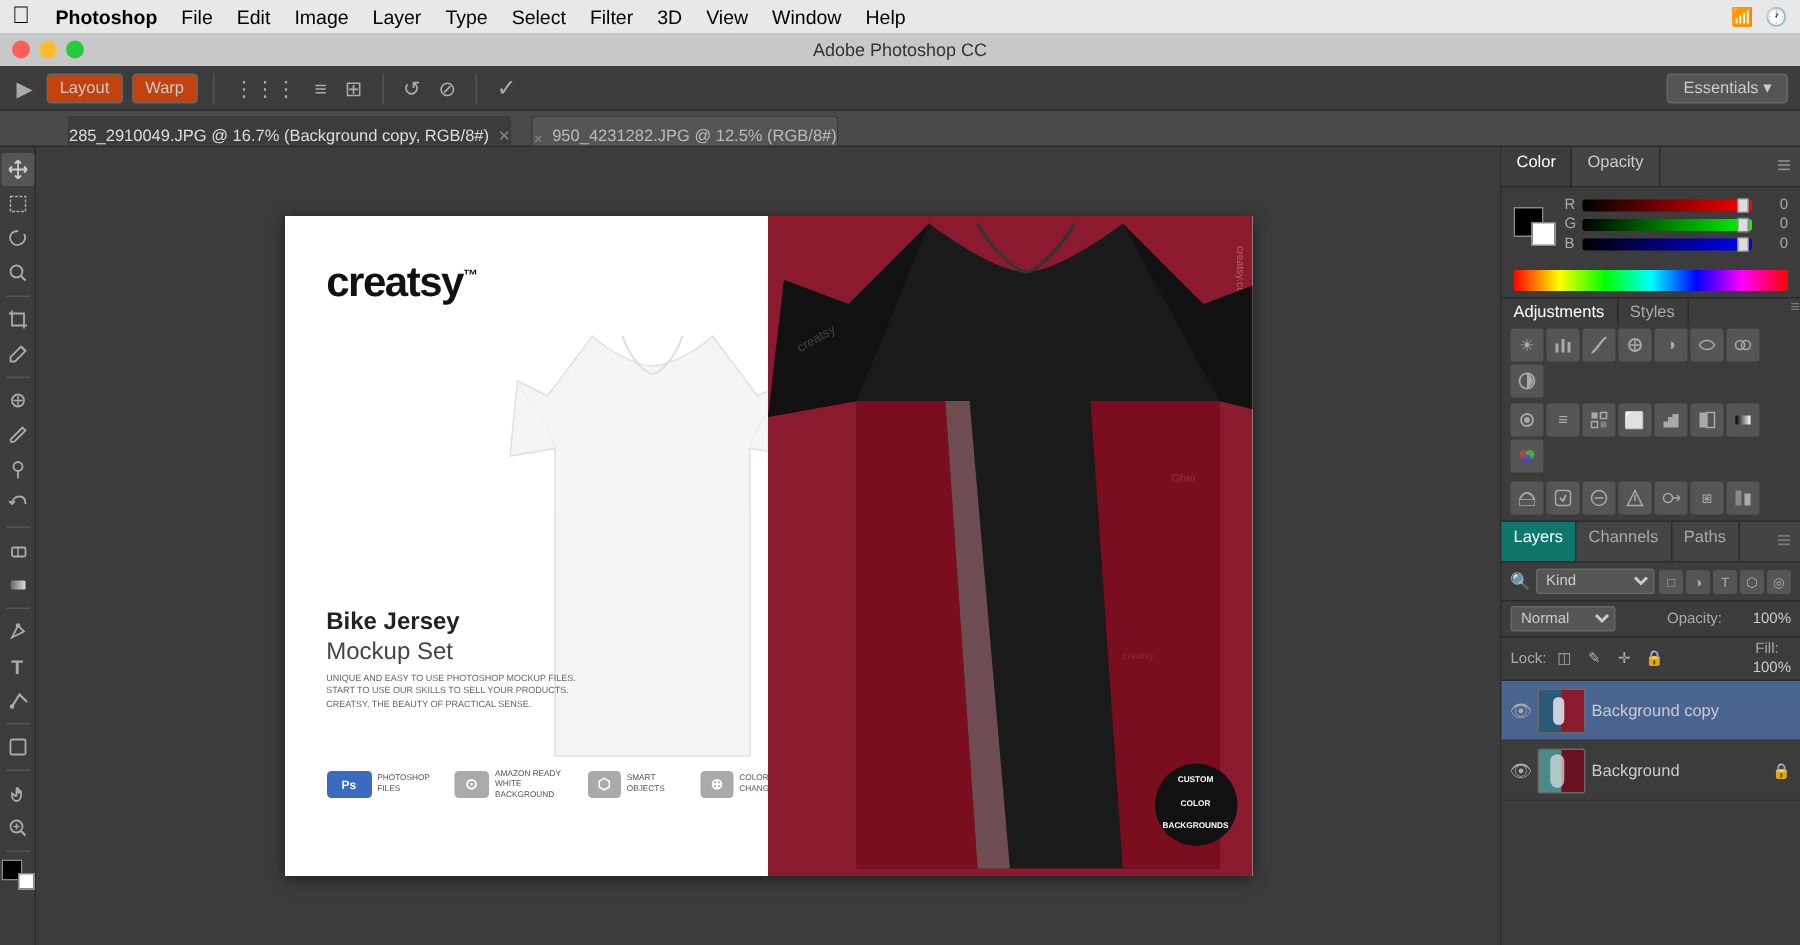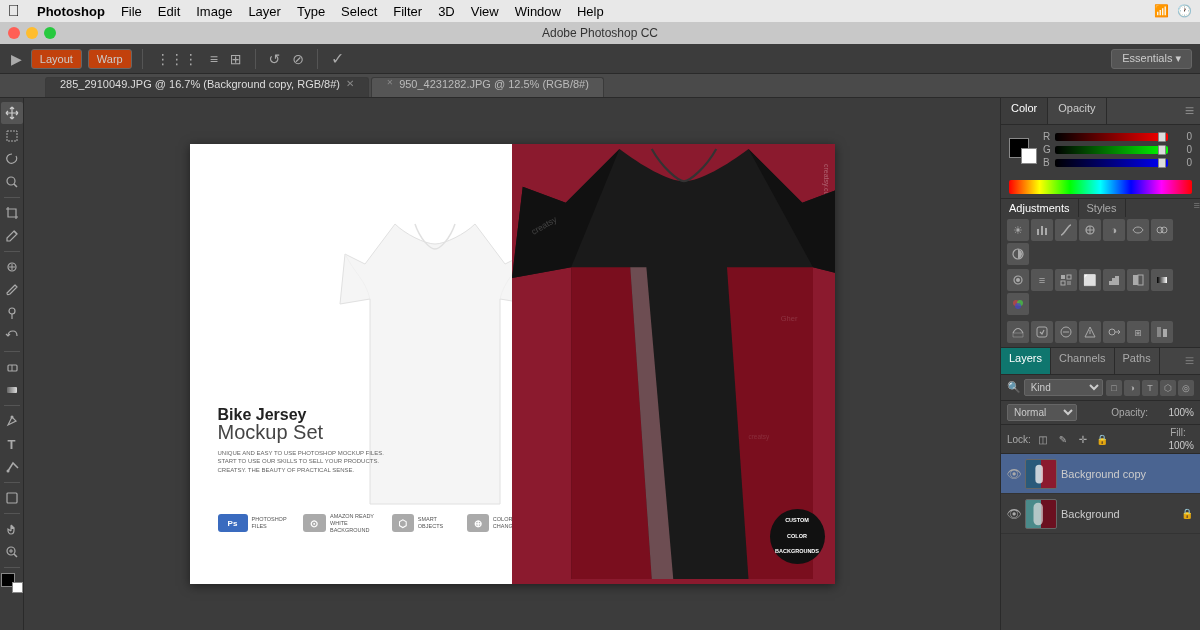--- a/index.html
+++ b/index.html
@@ -48,24 +48,24 @@
       height: 20px; display: flex; align-items: center; gap: 4px;
     }
 
     
     #tabbar {
       width: 1200px; height: 24px; background: #4a4a4a;
       display: flex; align-items: flex-end; padding: 0 45px;
       border-bottom: 1px solid #2a2a2a;
     }
     .tab {
-      height: 20px; padding: 0 14px; font-size: 11px; color: #bbb;
+      height: 20px; padding: 0 0; font-size: 11px; color: #bbb;
       background: #555; border: 1px solid #3a3a3a; border-bottom: none;
-      display: flex; align-items: flex-start; gap: 6px; cursor: pointer;
-      border-radius: 3px 3px 0 0; margin-right: 2px;
+      display: flex; align-items: flex-end; gap: 6px; cursor: pointer;
+      border-radius: 3px 3px 0 0; margin-right: 13px;
     }
     .tab.active { background: #3c3c3c; color: #ddd; }
     .tab-close { color: #888; font-size: 10px; cursor: pointer; }
 
     
     #main { display: flex; width: 1200px; height: calc(630px - 22px - 22px - 30px - 24px); }
 
     
     #toolbar {
       width: 24px; background: #3c3c3c; border-right: 1px solid #2a2a2a;
@@ -102,21 +102,21 @@
     .jersey-white {
       position: absolute; right: 0; top: 20px; width: 55%; height: 85%;
       display: flex; align-items: flex-start; justify-content: center;
     }
     .doc-title {
       position: absolute; left: 28px; bottom: 160px;
       font-size: 16px; font-weight: bold; color: #222;
     }
     .doc-subtitle {
       position: absolute; left: 28px; bottom: 140px;
-      font-size: 20px; font-weight: 300; color: #444;
+      font-size: 16px; font-weight: 300; color: #444;
     }
     .doc-desc {
       position: absolute; left: 28px; bottom: 110px;
       font-size: 6px; color: #666; line-height: 1.4; max-width: 200px;
     }
     .doc-features {
       position: absolute; left: 28px; bottom: 50px;
       display: flex; gap: 16px;
     }
     .doc-feature {
@@ -467,20 +467,23 @@
         <div style="width:11px;height:11px;background:#fff;border:1px solid #888;position:absolute;bottom:0;right:0;"></div>
       </div>
     </div>
   </div>
 
   <div id="canvas-area">
 
     <div class="doc-container">
       <div class="doc-left">
 
+        <div class="doc-brand">
+          <span>creatsy</span><span style="font-size:10px;vertical-align:super;">™</span>
+        </div>
 
         <div class="jersey-white">
           <div style="position:relative;width:200px;height:340px;margin-top:20px;">
 
             <svg width="200" height="340" viewBox="0 0 200 340" style="position:absolute;top:0;left:0;">
 
               <path d="M60 40 L30 80 L10 70 L5 120 L35 115 L35 320 L165 320 L165 115 L195 120 L190 70 L170 80 L140 40 C130 50 110 60 100 60 C90 60 70 50 60 40 Z" fill="#f5f5f5" stroke="#e0e0e0" stroke-width="1"></path>
 
               <path d="M80 40 C85 55 95 65 100 65 C105 65 115 55 120 40" fill="none" stroke="#e0e0e0" stroke-width="1.5"></path>
 

